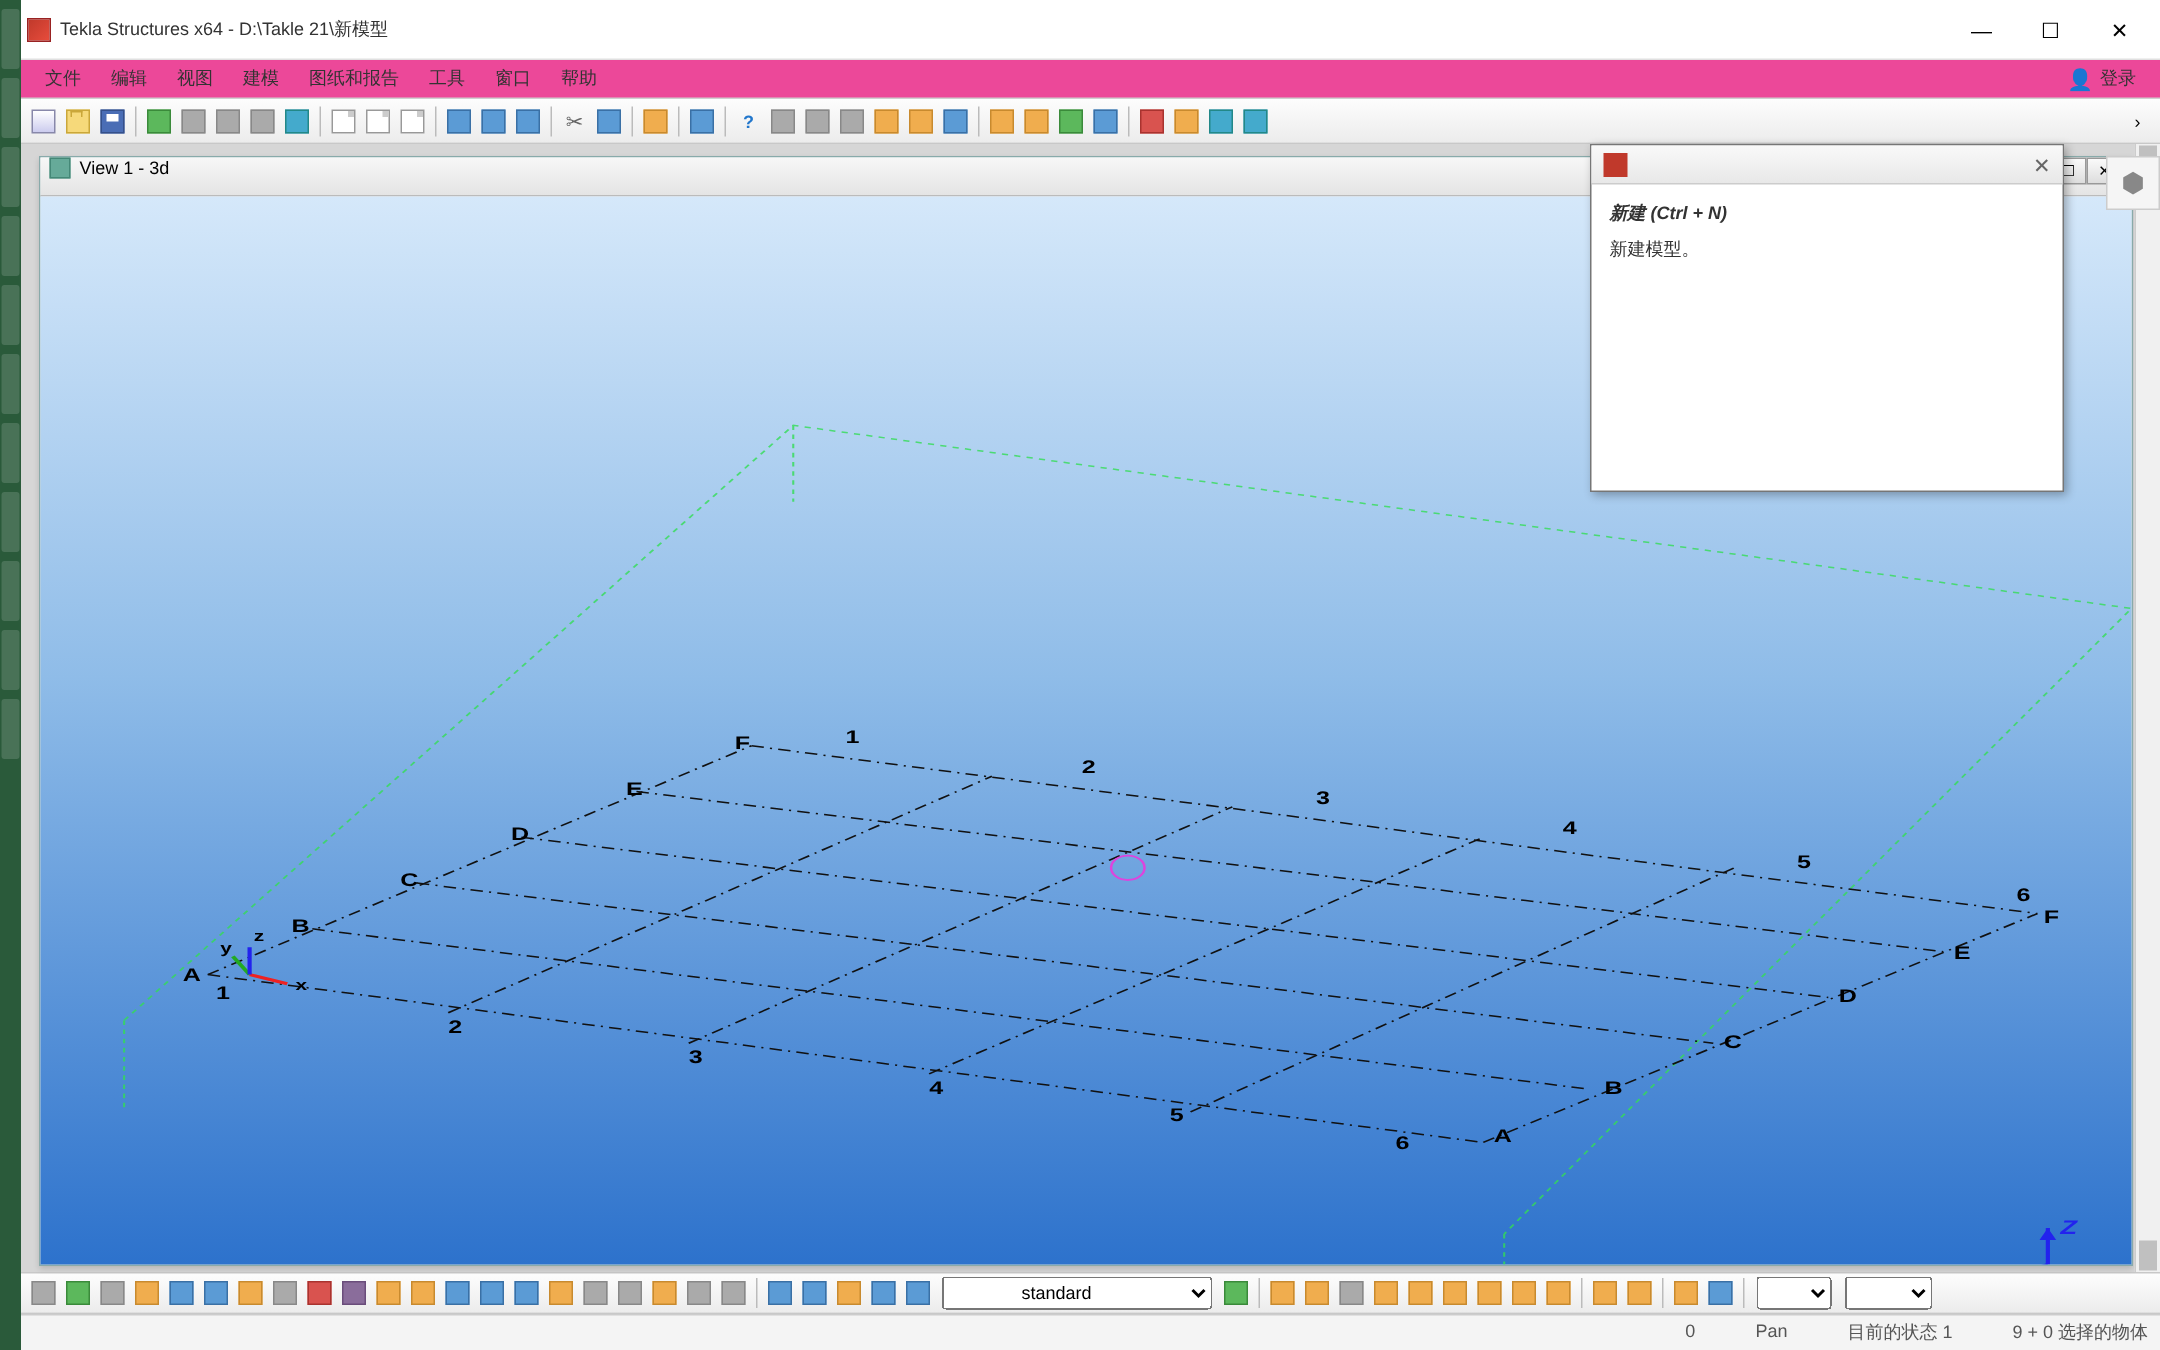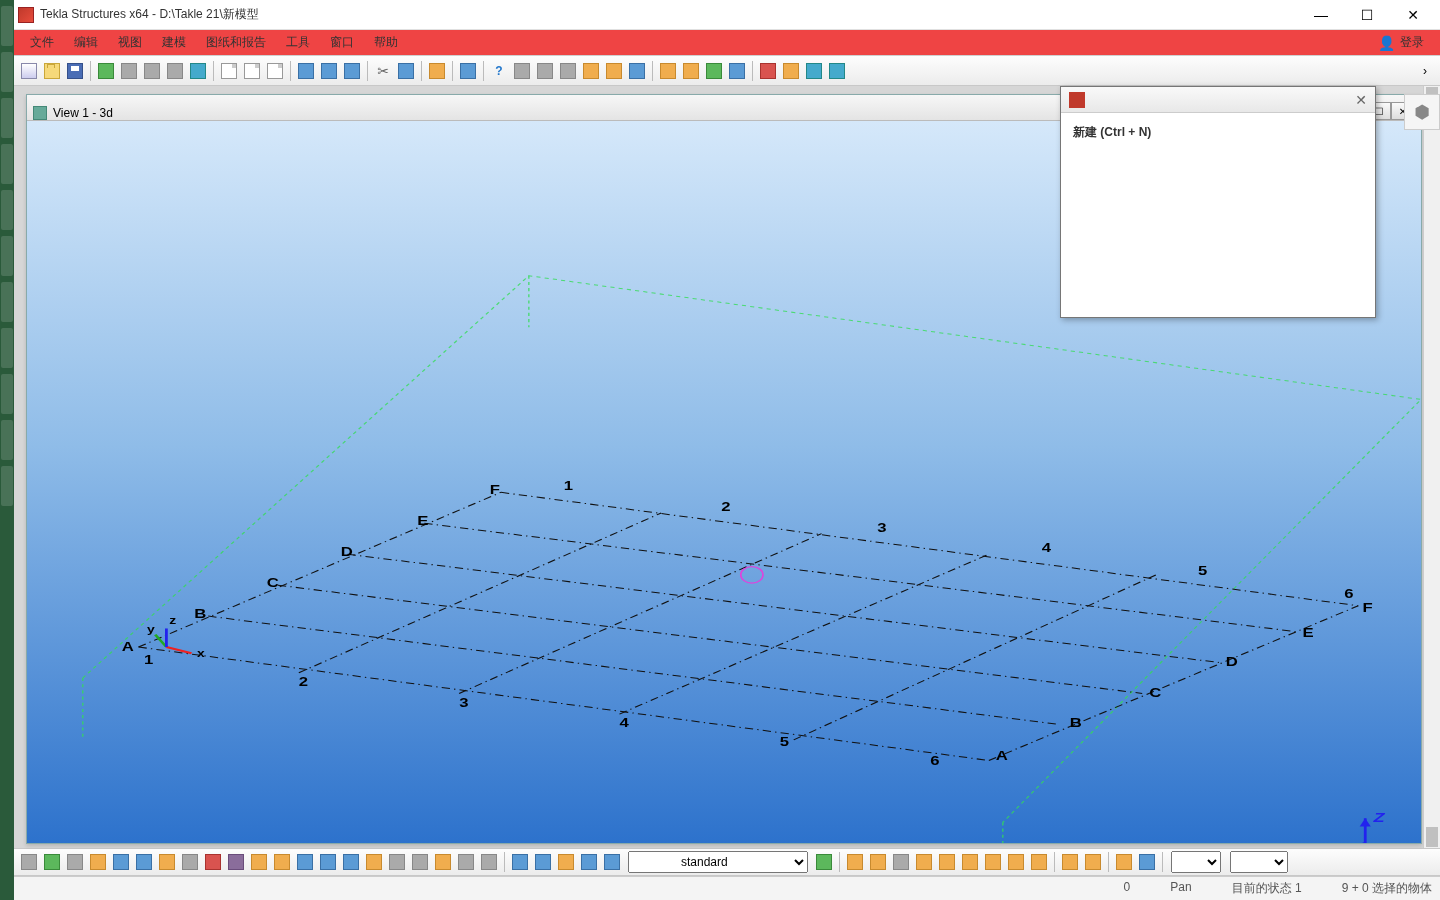--- a/index.html
+++ b/index.html
@@ -1,52 +1,52 @@
 <!DOCTYPE html>
 <html><head>
 <meta charset="utf-8">
 <style>
 * { margin:0; padding:0; box-sizing:border-box; font-family:"Microsoft YaHei","Segoe UI",sans-serif; font-size:12px; }
 body { width:1440px; height:900px; background:#f0f0f0; overflow:hidden; position:relative; }
 .edge-left { position:absolute; left:0; top:0; width:14px; height:900px; background:#2a5a3a; }
 .edge-left .icn { width:12px; height:40px; margin:6px 1px; background:rgba(255,255,255,.15); border-radius:2px; }
 .main { position:absolute; left:14px; top:0; width:1426px; height:900px; background:#fff; display:flex; flex-direction:column; }
-.titlebar { height:30px; background:#fff; display:flex; align-items:center; padding:0 4px; border-bottom:1px solid #e0e0e0; }
+.titlebar { height:40px; background:#fff; display:flex; align-items:center; padding:0 4px; border-bottom:1px solid #e0e0e0; }
 .titlebar .app-icon { width:16px; height:16px; background:linear-gradient(135deg,#c0392b,#e74c3c); margin-right:6px; border:1px solid #922; }
 .titlebar .title { flex:1; color:#333; }
 .win-btns { display:flex; }
 .win-btns div { width:46px; height:28px; display:flex; align-items:center; justify-content:center; font-size:14px; cursor:pointer; }
-.menubar { height:26px; background:#ef4444; display:flex; align-items:center; padding:0 6px; border-bottom:1px solid #d0d0d0; }
+.menubar { height:26px; background:#ec4899; display:flex; align-items:center; padding:0 6px; border-bottom:1px solid #d0d0d0; }
 .menubar .mi { padding:4px 10px; cursor:pointer; color:#333; }
 .menubar .spacer { flex:1; }
 .menubar .login { display:flex; align-items:center; gap:4px; padding:4px 10px; color:#333; cursor:pointer; }
 .toolbar1 { height:30px; background:linear-gradient(#fdfdfd,#ececec); border-bottom:1px solid #c8c8c8; display:flex; align-items:center; padding:0 4px; gap:1px; }
 .toolbar1 .tb { width:22px; height:22px; display:flex; align-items:center; justify-content:center; cursor:pointer; border:1px solid transparent; }
 .toolbar1 .sep { width:1px; height:20px; background:#bbb; margin:0 3px; }
 .toolbar1 .far { margin-left:auto; }
 .workspace { flex:1; display:flex; background:#d6d6d6; position:relative; }
 .viewport-container { flex:1; position:relative; }
 .viewport { position:absolute; left:12px; top:8px; right:18px; bottom:4px; background:#fff; border:1px solid #8aa; box-shadow:0 2px 4px rgba(0,0,0,.15); display:flex; flex-direction:column; }
-.vtitle { height:26px; background:linear-gradient(#f7f7f7,#e4e4e4); border-bottom:1px solid #bbb; display:flex; align-items:flex-end; padding:0 6px; gap:6px; }
+.vtitle { height:26px; background:linear-gradient(#f7f7f7,#e4e4e4); border-bottom:1px solid #bbb; display:flex; align-items:flex-start; padding:0 6px; gap:6px; }
 .vtitle .vicon { width:14px; height:14px; background:#6a9; border:1px solid #487; }
 .vtitle .vwin { display:flex; gap:0; margin-left:auto; }
 .vtitle .vwin div { width:24px; height:18px; border:1px solid #999; background:linear-gradient(#fafafa,#ddd); display:flex; align-items:center; justify-content:center; font-size:10px; cursor:pointer; }
 .canvas3d { flex:1; position:relative; overflow:hidden; background:linear-gradient(to bottom,#d5e8fa 0%,#8fbce8 45%,#2d72cc 100%); }
 .canvas3d svg { position:absolute; inset:0; width:100%; height:100%; }
 .gridlabel { font-size:13px; font-weight:bold; fill:#000; font-family:Arial; }
 .scrollbar-v { position:absolute; right:0; top:0; width:17px; height:100%; background:#f0f0f0; border-left:1px solid #ccc; }
 .scrollbar-v .thumb { position:absolute; left:2px; right:2px; top:1px; height:20px; background:#c0c0c0; }
 .scrollbar-v .thumb2 { position:absolute; left:2px; right:2px; bottom:1px; height:20px; background:#c0c0c0; }
 .cmp-btn { position:absolute; right:0; top:8px; width:36px; height:36px; background:#f5f5f5; border:1px solid #ccc; display:flex; align-items:center; justify-content:center; cursor:pointer; }
 .tooltip { position:absolute; right:64px; top:0px; width:316px; height:232px; background:#fff; border:1px solid #767676; box-shadow:2px 2px 6px rgba(0,0,0,.3); z-index:50; }
 .tooltip .tt-hdr { height:26px; background:linear-gradient(#f9f9f9,#e8e8e8); border-bottom:1px solid #ccc; display:flex; align-items:center; padding:0 8px; }
 .tooltip .tt-hdr .tico { width:16px; height:16px; background:#c0392b; }
 .tooltip .tt-hdr .tx { margin-left:auto; cursor:pointer; font-size:14px; color:#666; }
 .tooltip .tt-body { padding:10px 12px; font-size:11px; color:#333; line-height:1.5; }
-.tooltip .tt-body b { font-weight:bold; display:block; margin-bottom:6px; }
+.tooltip .tt-body b { font-weight:bold; display:block; margin-bottom:6px;font-style:italic; }
 .toolbar2 { height:28px; background:linear-gradient(#fdfdfd,#ececec); border-top:1px solid #c8c8c8; border-bottom:1px solid #c8c8c8; display:flex; align-items:center; padding:0 4px; gap:1px; }
 .toolbar2 .tb { width:22px; height:22px; display:flex; align-items:center; justify-content:center; cursor:pointer; border:1px solid transparent; }
 .toolbar2 .sep { width:1px; height:20px; background:#bbb; margin:0 3px; }
 .toolbar2 select { height:22px; font-size:12px; margin:0 4px;padding-left:48px; }
 .statusbar { height:24px; background:#f4f4f4; border-top:1px solid #ccc; display:flex; align-items:center; font-size:11px; color:#555; padding:0 8px; }
 .statusbar .st-r { margin-left:auto; display:flex; gap:40px; }
 
 .ic { width:16px; height:16px; display:inline-block; }
 .ic-new { background:linear-gradient(#fff,#cce); border:1px solid #88a; }
 .ic-open { background:#f6d97a; border:1px solid #caa73a; position:relative; }
@@ -315,20 +315,21 @@
         </div>
       </div>
 
       <div class="tooltip">
         <div class="tt-hdr">
           <div class="tico"></div>
           <div class="tx">✕</div>
         </div>
         <div class="tt-body">
           <b>新建  (Ctrl + N)</b>
+          <div style="margin-bottom:6px;">新建模型。</div>
         </div>
       </div>
 
     </div>
 
     <div class="scrollbar-v">
       <div class="thumb"></div>
       <div class="thumb2"></div>
     </div>
     <div class="cmp-btn">

